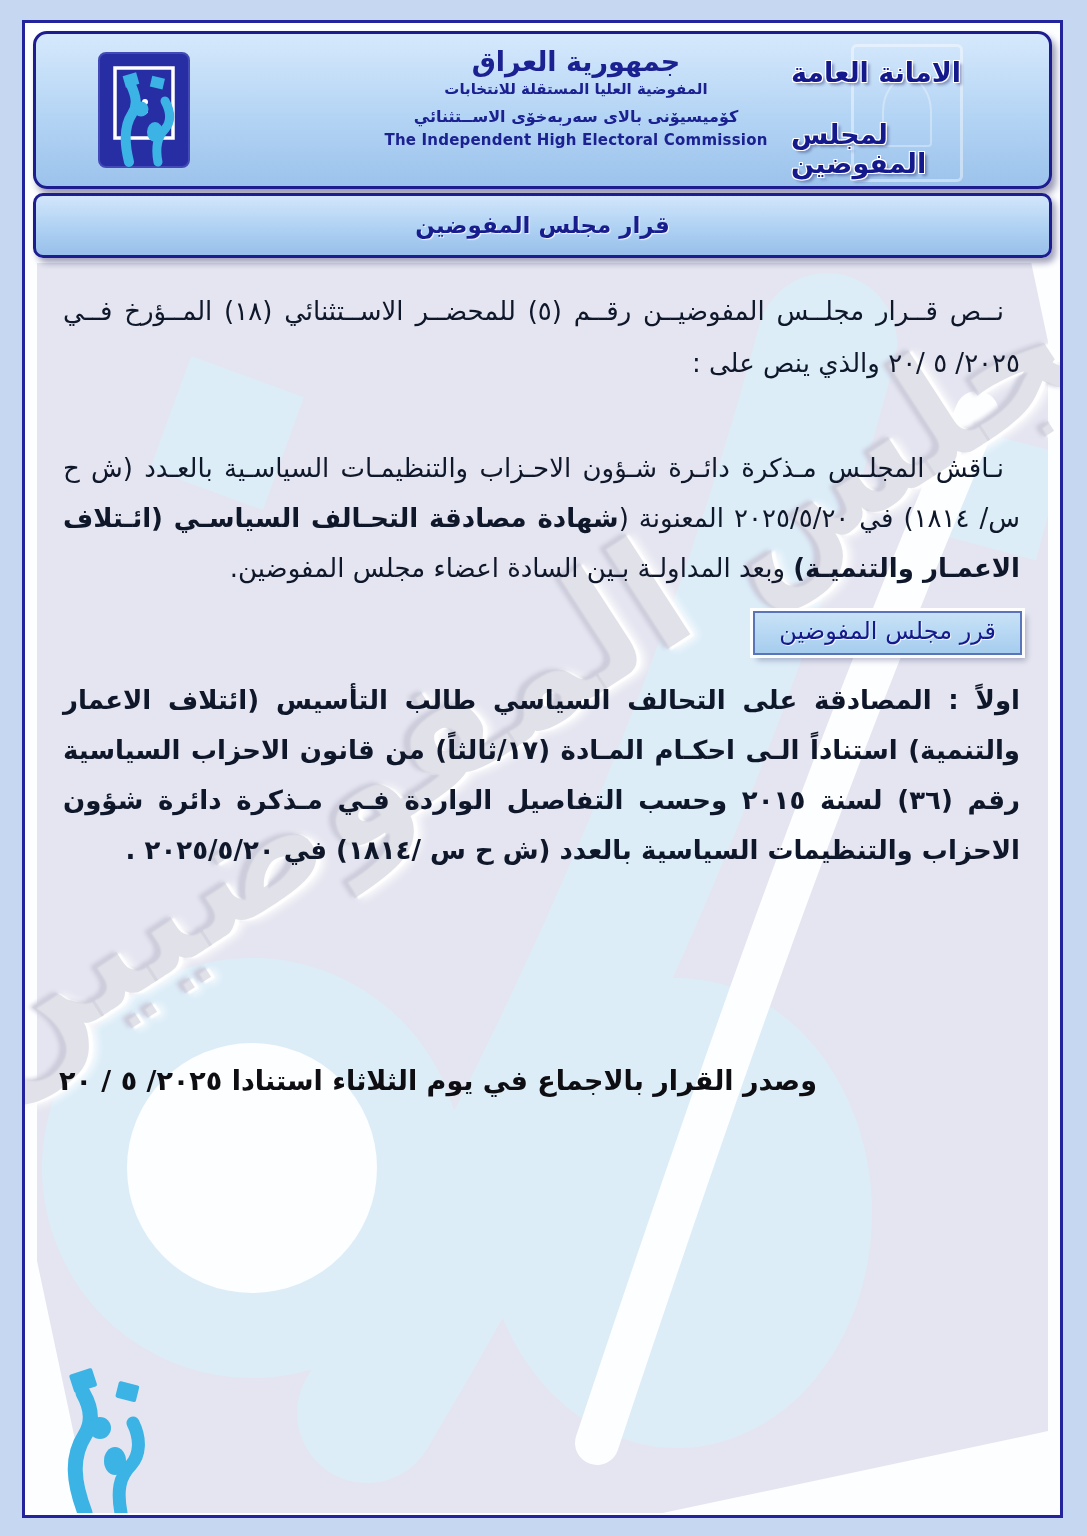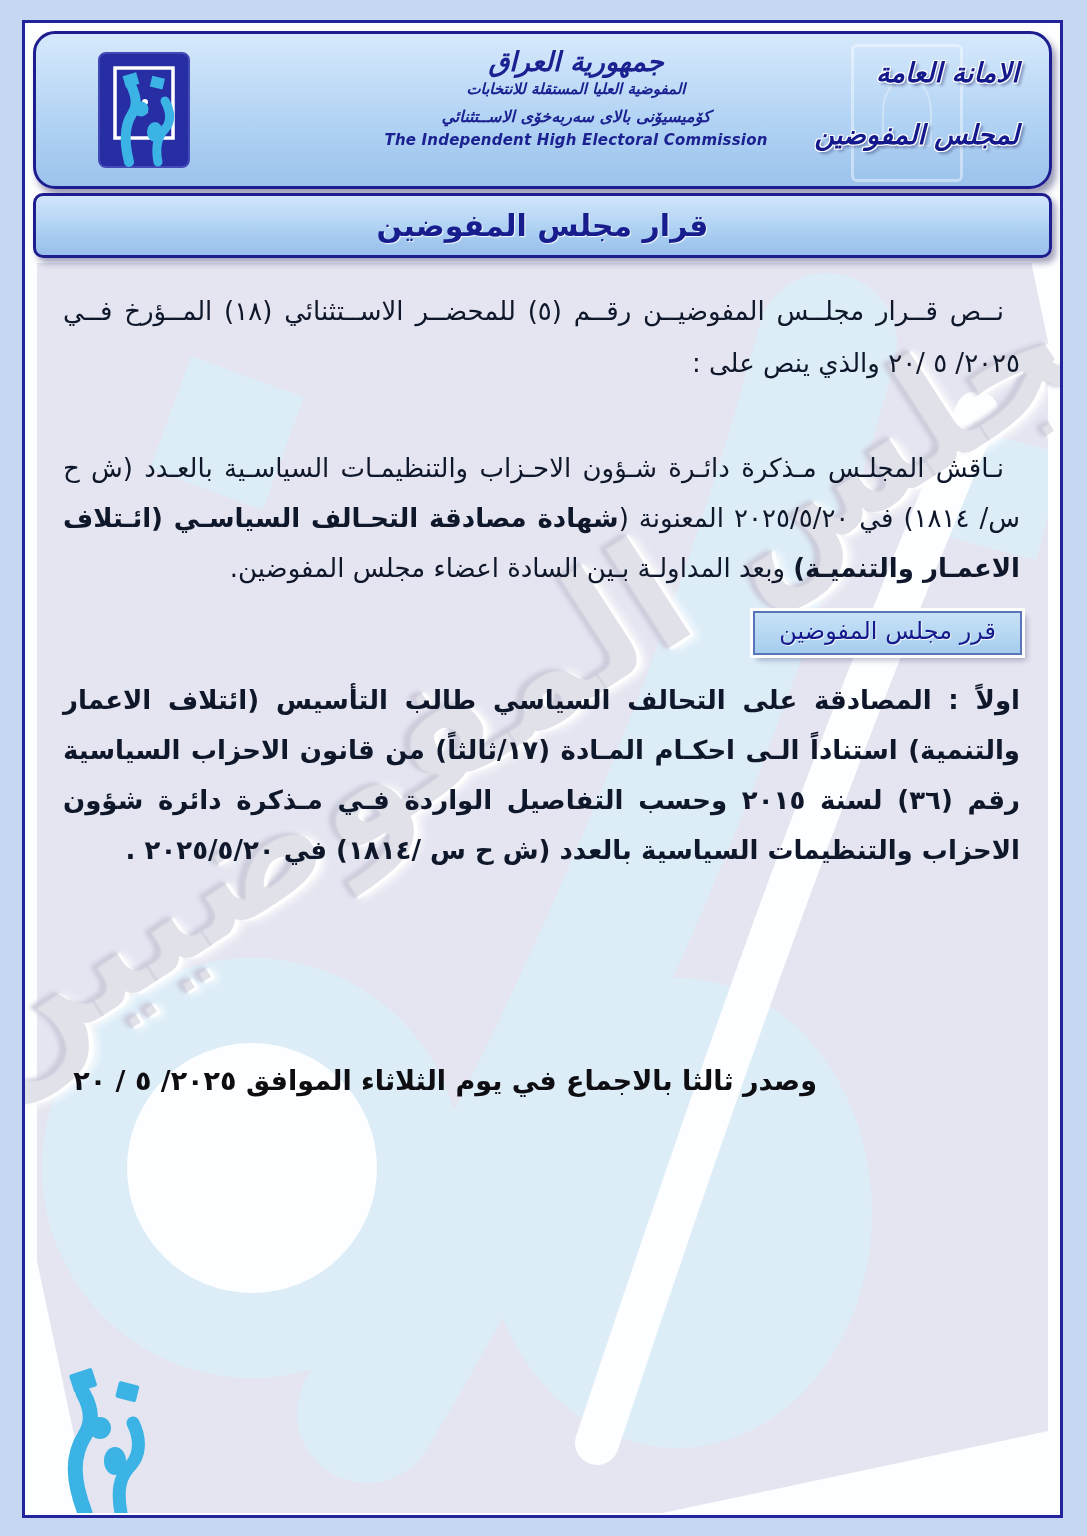--- a/index.html
+++ b/index.html
@@ -8,43 +8,43 @@
          border:3px solid #23239c;overflow:hidden;}
   
   .wm{position:absolute;left:12px;top:240px;width:1011px;height:1250px;}
   .wm-text{position:absolute;left:520px;top:640px;transform:translate(-50%,-50%) rotate(-33deg);
            font-size:158px;font-weight:bold;white-space:nowrap;direction:rtl;
            color:rgba(206,206,220,0.62);
            text-shadow:3px 3px 2px #ffffff,-2px -2px 4px #c9c9da,6px 6px 8px rgba(255,255,255,.9);
            letter-spacing:4px;pointer-events:none;}
   
   .header-box{position:absolute;left:8px;top:8px;width:1013px;height:152px;
-              border:3px solid #1d1d90;border-radius:22px;
+              border:3px solid #1d1d90;border-radius:14px;
               background:linear-gradient(180deg,#d6e9fc 0%,#b3d4f4 55%,#9cc3ec 100%);
-              box-shadow:4px 6px 7px rgba(30,30,90,.45);font-style:italic;}
+              box-shadow:4px 6px 7px rgba(30,30,90,.45);}
   .logo{position:absolute;left:62px;top:18px;}
   .h-center{position:absolute;left:320px;top:12px;width:440px;text-align:center;color:#1b2190;direction:rtl;}
   .h-ar1{font-size:27px;font-weight:bold;}
   .h-ar2{font-size:15px;font-weight:bold;margin-top:3px;}
   .h-ku{font-size:16px;font-weight:bold;margin-top:9px;}
   .h-en{font-size:15px;font-weight:bold;margin-top:5px;direction:ltr;letter-spacing:.2px;}
   .ghost{position:absolute;right:86px;top:10px;width:106px;height:132px;
          border:3px solid rgba(255,255,255,.42);border-radius:6px;}
   .ghost-inner{position:absolute;left:28px;top:30px;width:46px;height:66px;
          border:2px solid rgba(255,255,255,.32);border-radius:50% 50% 4px 4px;}
-  .h-right{position:absolute;right:30px;top:24px;width:240px;text-align:right;
+  .h-right{position:absolute;right:18px;top:24px;width:240px;text-align:left;
            font-size:27px;font-weight:bold;color:#14198c;line-height:1.1;direction:rtl;
            text-shadow:1px 1px 0 #fff,-1px -1px 0 #fff,1px -1px 0 #fff,-1px 1px 0 #fff,3px 3px 3px rgba(10,10,80,.35);}
   .h-right div:last-child{margin-top:32px;}
   
   .title-bar{position:absolute;left:8px;top:170px;width:1013px;height:59px;
              border:3px solid #1d1d90;border-radius:10px;
              background:linear-gradient(180deg,#d2e6fb 0%,#aed1f3 55%,#99c0eb 100%);
              box-shadow:4px 5px 6px rgba(30,30,90,.4);
-             text-align:center;line-height:59px;font-size:30px;font-weight:bold;color:#181d8e;
+             text-align:center;line-height:59px;font-size:23px;font-weight:bold;color:#181d8e;
              text-shadow:1px 1px 1px rgba(255,255,255,.85);}
   
   .para{position:absolute;left:38px;width:957px;margin:0;direction:rtl;
         font-size:26px;color:#0f172a;text-align:justify;line-height:52px;}
   .p1{top:262px;text-indent:16px;}
   .p2{top:420px;text-indent:16px;line-height:50px;}
   .bold, .para b{font-weight:bold;}
   .point1{top:652px;font-weight:bold;line-height:50px;}
   .point2{top:812px;font-weight:bold;}
   .point3{top:858px;font-weight:bold;}
@@ -115,21 +115,21 @@
   <p class="para p1"><span>نــص قــرار مجلــس المفوضيــن رقــم (٥) للمحضــر الاســتثنائي (١٨) المــؤرخ فــي </span><span dir="ltr">٢٠٢٥/ ٥ /٢٠</span><span> والذي ينص على :</span></p>
 
   <p class="para p2"><span>نـاقش المجلـس مـذكرة دائـرة شـؤون الاحـزاب والتنظيمـات السياسـية بالعـدد (ش ح س/ ١٨١٤) في </span><span dir="ltr">٢٠٢٥/٥/٢٠</span><span> المعنونة (</span><b>شهادة مصادقة التحـالف السياسـي (ائـتلاف الاعمـار والتنميـة)</b><span> وبعد المداولـة بـين السادة اعضاء مجلس المفوضين.</span></p>
 
   <div class="badge">قرر مجلس المفوضين</div>
 
   <p class="para point1"><span>اولاً : </span><span>المصادقة على التحالف السياسي طالب التأسيس (ائتلاف الاعمار والتنمية) استناداً الـى احكـام المـادة (١٧/ثالثاً) من قانون الاحزاب السياسية رقم (٣٦) لسنة ٢٠١٥ وحسب التفاصيل الواردة فـي مـذكرة دائرة شؤون الاحزاب والتنظيمات السياسية بالعدد (ش ح س /١٨١٤) في </span><span dir="ltr">٢٠٢٥/٥/٢٠</span><span> .</span></p>
 
 
 
-  <div class="closing"><span>وصدر ثالثا بالاجماع في يوم الثلاثاء الموافق </span><span dir="ltr">٢٠٢٥/ ٥ / ٢٠</span></div>
+  <div class="closing"><span>وصدر القرار بالاجماع في يوم الثلاثاء استنادا </span><span dir="ltr">٢٠٢٥/ ٥ / ٢٠</span></div>
 
   <svg class="logo-bottom" width="110" height="150" viewBox="0 0 110 150">
     <rect x="24" y="8" width="24" height="19" rx="2" fill="#3bb3e5" transform="rotate(-18 36 17)"></rect>
     <rect x="70" y="20" width="21" height="17" rx="2" fill="#3bb3e5" transform="rotate(14 80 28)"></rect>
     <path d="M 38,150 C 26,118 24,94 38,72 C 47,58 44,44 36,30" stroke="#3bb3e5" stroke-width="15" fill="none" stroke-linecap="round"></path>
     <circle cx="53" cy="65" r="11" fill="#3bb3e5"></circle>
     <path d="M 74,150 C 70,128 72,114 84,102 C 93,92 94,76 86,60" stroke="#3bb3e5" stroke-width="13" fill="none" stroke-linecap="round"></path>
     <ellipse cx="68" cy="98" rx="11" ry="14" fill="#3bb3e5"></ellipse>
   </svg>
 

